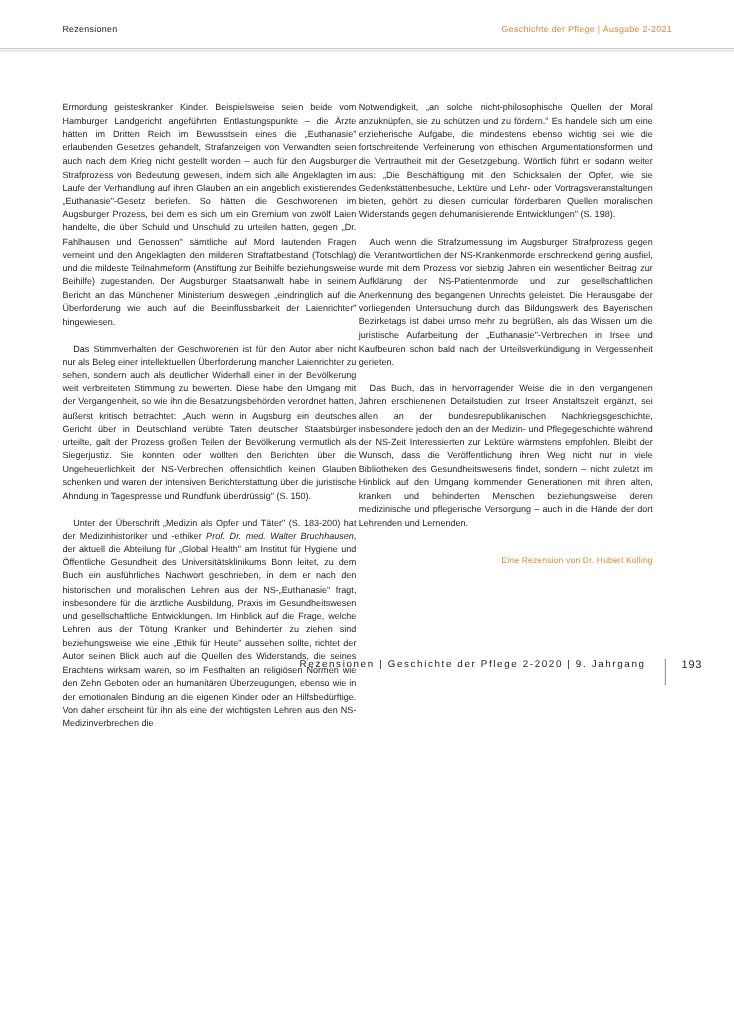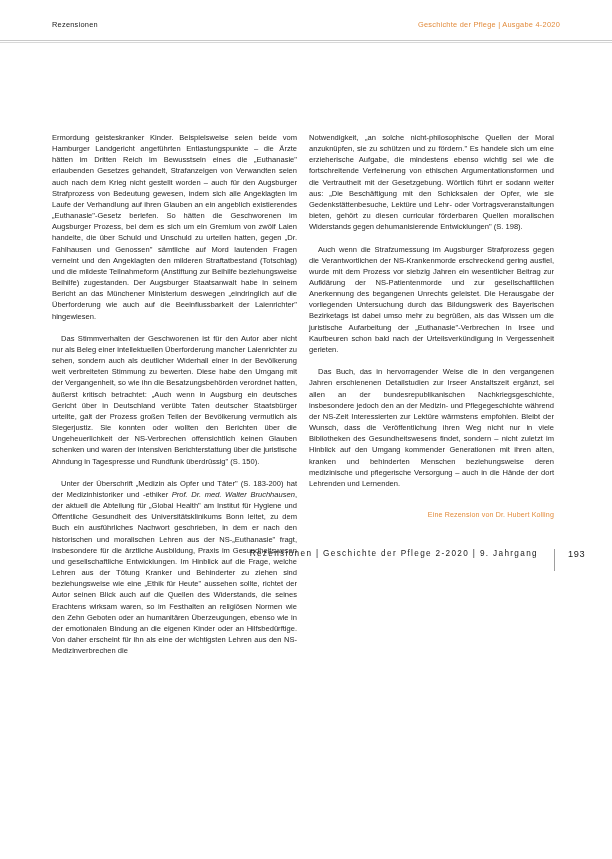--- a/index.html
+++ b/index.html
@@ -61,22 +61,21 @@
   }
 
   
   .columns {
     position: absolute;
     left: 52px;
     top: 84px;
     width: 508px;
     height: 700px;
     display: flex;
-    gap: 12px;
-    margin-top: 48px;
+    gap: 2px;
   }
   .col {
     width: 245px;
     flex: 0 0 245px;
   }
   .col p {
     margin: 0;
     font-size: 7.55px;
     line-height: 11.15px;
     text-align: justify;
@@ -132,21 +131,21 @@
     min-width: 20px;
   }
 </style>
 </head>
 <body>
 
 <div class="page">
 
   <div class="running-head">
     <span class="rh-left">Rezensionen</span>
-    <span class="rh-right">Geschichte der Pflege | Ausgabe 4-2020</span>
+    <span class="rh-right">Geschichte der Pflege | Ausgabe 2-2021</span>
   </div>
   <div class="head-rule"></div>
   <div class="head-rule2"></div>
 
   <div class="columns">
 
     <div class="col">
       <p>Ermordung geisteskranker Kinder. Beispielsweise seien beide vom Hamburger Landgericht angeführten Entlastungspunkte – die Ärzte hätten im Dritten Reich im Bewusstsein eines die „Euthanasie" erlaubenden Gesetzes gehandelt, Strafanzeigen von Verwandten seien auch nach dem Krieg nicht gestellt worden – auch für den Augsburger Strafprozess von Bedeutung gewesen, indem sich alle Angeklagten im Laufe der Verhandlung auf ihren Glauben an ein angeblich existierendes „Euthanasie"-Gesetz beriefen. So hätten die Geschworenen im Augsburger Prozess, bei dem es sich um ein Gremium von zwölf Laien handelte, die über Schuld und Unschuld zu urteilen hatten, gegen „Dr. Fahlhausen und Genossen" sämtliche auf Mord lautenden Fragen verneint und den Angeklagten den milderen Straftatbestand (Totschlag) und die mildeste Teilnahmeform (Anstiftung zur Beihilfe beziehungsweise Beihilfe) zugestanden. Der Augsburger Staatsanwalt habe in seinem Bericht an das Münchener Ministerium deswegen „eindringlich auf die Überforderung wie auch auf die Beeinflussbarkeit der Laienrichter" hingewiesen.</p>
       <p class="indent">Das Stimmverhalten der Geschworenen ist für den Autor aber nicht nur als Beleg einer intellektuellen Überforderung mancher Laienrichter zu sehen, sondern auch als deutlicher Widerhall einer in der Bevölkerung weit verbreiteten Stimmung zu bewerten. Diese habe den Umgang mit der Vergangenheit, so wie ihn die Besatzungsbehörden verordnet hatten, äußerst kritisch betrachtet: „Auch wenn in Augsburg ein deutsches Gericht über in Deutschland verübte Taten deutscher Staatsbürger urteilte, galt der Prozess großen Teilen der Bevölkerung vermutlich als Siegerjustiz. Sie konnten oder wollten den Berichten über die Ungeheuerlichkeit der NS-Verbrechen offensichtlich keinen Glauben schenken und waren der intensiven Berichterstattung über die juristische Ahndung in Tagespresse und Rundfunk überdrüssig" (S. 150).</p>
       <p class="indent"><span>Unter der Überschrift „Medizin als Opfer und Täter" (S. 183-200) hat der Medizinhistoriker und -ethiker </span><i>Prof. Dr. med. Walter Bruchhausen</i><span>, der aktuell die Abteilung für „Global Health" am Institut für Hygiene und Öffentliche Gesundheit des Universitätsklinikums Bonn leitet, zu dem Buch ein ausführliches Nachwort geschrieben, in dem er nach den historischen und moralischen Lehren aus der NS-„Euthanasie" fragt, insbesondere für die ärztliche Ausbildung, Praxis im Gesundheitswesen und gesellschaftliche Entwicklungen. Im Hinblick auf die Frage, welche Lehren aus der Tötung Kranker und Behinderter zu ziehen sind beziehungsweise wie eine „Ethik für Heute" aussehen sollte, richtet der Autor seinen Blick auch auf die Quellen des Widerstands, die seines Erachtens wirksam waren, so im Festhalten an religiösen Normen wie den Zehn Geboten oder an humanitären Überzeugungen, ebenso wie in der emotionalen Bindung an die eigenen Kinder oder an Hilfsbedürftige. Von daher erscheint für ihn als eine der wichtigsten Lehren aus den NS-Medizinverbrechen die</span></p>

